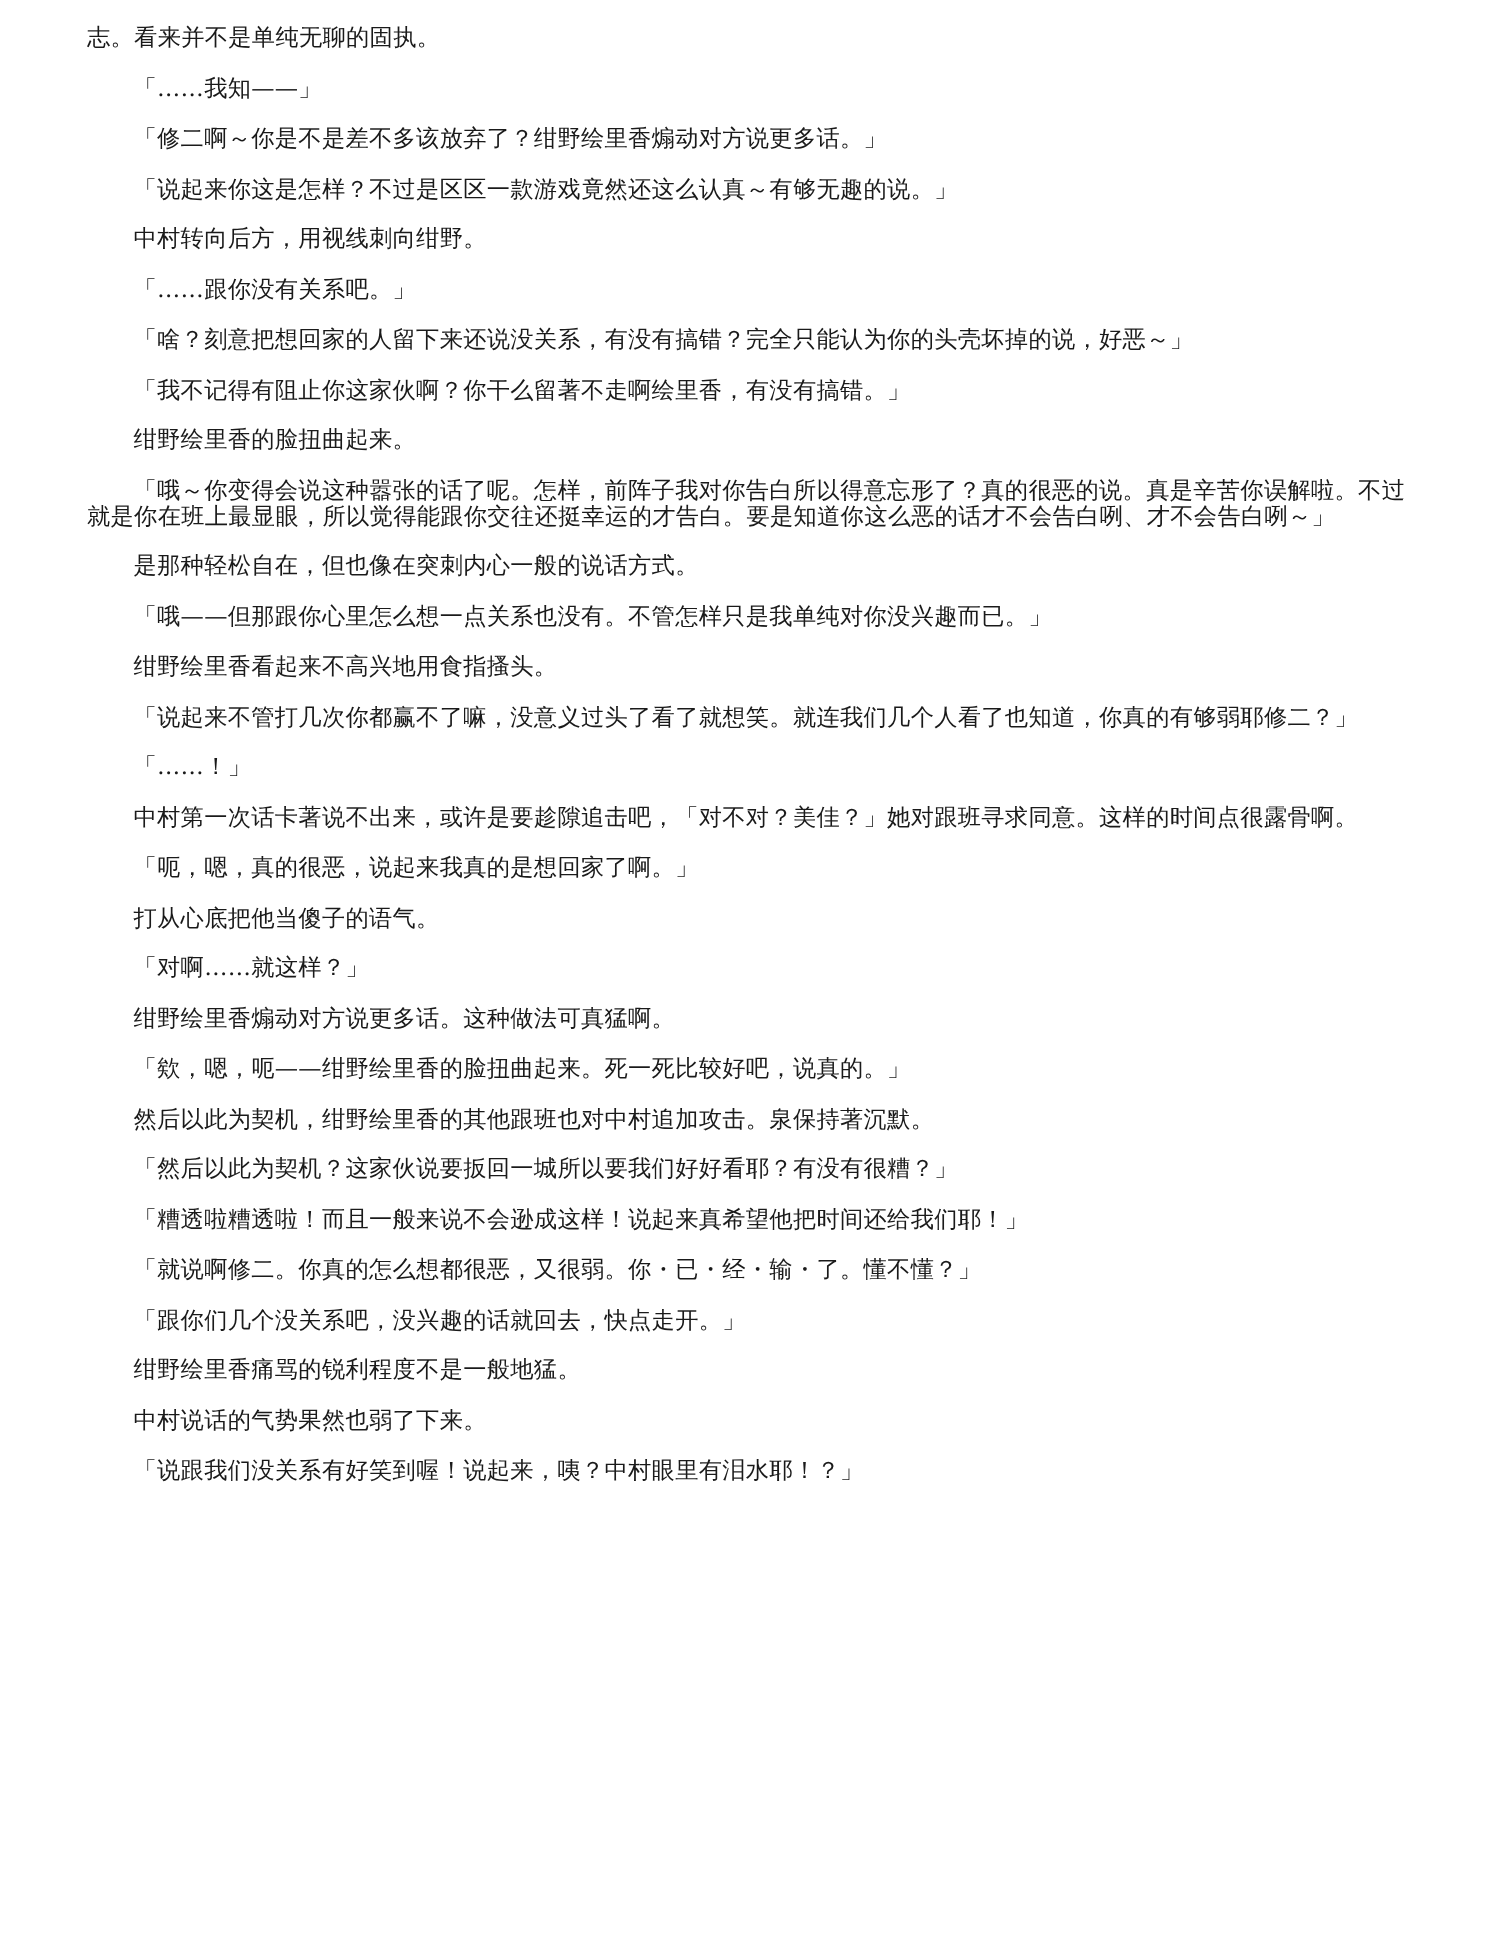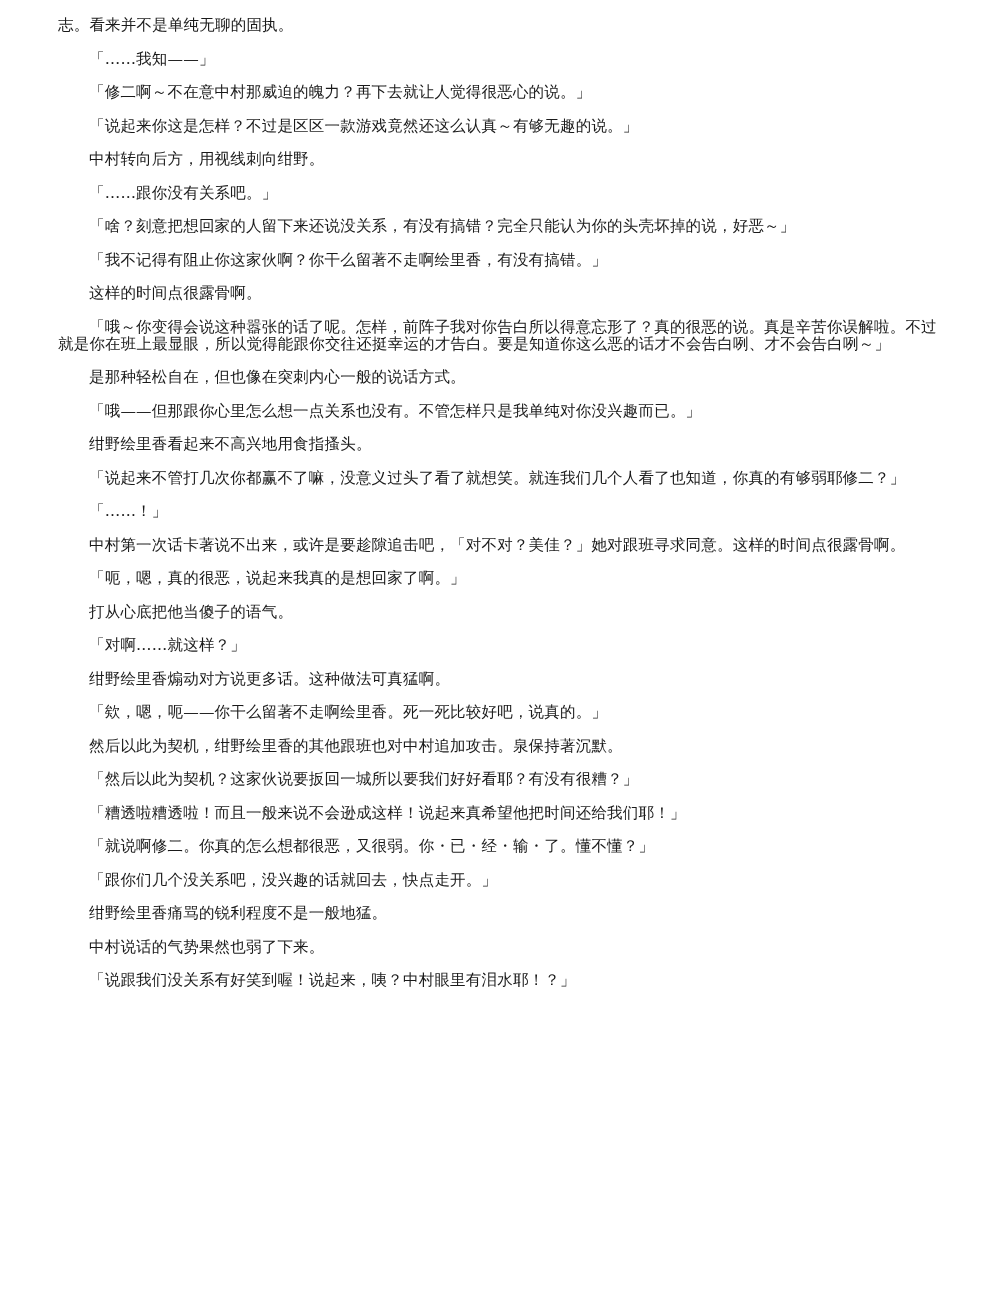--- a/index.html
+++ b/index.html
@@ -33,39 +33,39 @@
     .para.noindent {
       text-indent: 0;
     }
   </style>
 </head>
 <body>
 
 <div class="page">
   <p class="para noindent">志。看来并不是单纯无聊的固执。</p>
   <p class="para">「……我知——」</p>
-  <p class="para">「修二啊～不在意中村那威迫的魄力？再下去就让人觉得很恶心的说。」</p>
+  <p class="para">「修二啊～你是不是差不多该放弃了？绀野绘里香煽动对方说更多话。」</p>
   <p class="para">「说起来你这是怎样？不过是区区一款游戏竟然还这么认真～有够无趣的说。」</p>
   <p class="para">中村转向后方，用视线刺向绀野。</p>
   <p class="para">「……跟你没有关系吧。」</p>
   <p class="para">「啥？刻意把想回家的人留下来还说没关系，有没有搞错？完全只能认为你的头壳坏掉的说，好恶～」</p>
   <p class="para">「我不记得有阻止你这家伙啊？你干么留著不走啊绘里香，有没有搞错。」</p>
-  <p class="para">这样的时间点很露骨啊。</p>
+  <p class="para">绀野绘里香的脸扭曲起来。</p>
   <p class="para">「哦～你变得会说这种嚣张的话了呢。怎样，前阵子我对你告白所以得意忘形了？真的很恶的说。真是辛苦你误解啦。不过就是你在班上最显眼，所以觉得能跟你交往还挺幸运的才告白。要是知道你这么恶的话才不会告白咧、才不会告白咧～」</p>
   <p class="para">是那种轻松自在，但也像在突刺内心一般的说话方式。</p>
   <p class="para">「哦——但那跟你心里怎么想一点关系也没有。不管怎样只是我单纯对你没兴趣而已。」</p>
   <p class="para">绀野绘里香看起来不高兴地用食指搔头。</p>
   <p class="para">「说起来不管打几次你都赢不了嘛，没意义过头了看了就想笑。就连我们几个人看了也知道，你真的有够弱耶修二？」</p>
   <p class="para">「……！」</p>
   <p class="para">中村第一次话卡著说不出来，或许是要趁隙追击吧，「对不对？美佳？」她对跟班寻求同意。这样的时间点很露骨啊。</p>
   <p class="para">「呃，嗯，真的很恶，说起来我真的是想回家了啊。」</p>
   <p class="para">打从心底把他当傻子的语气。</p>
   <p class="para">「对啊……就这样？」</p>
   <p class="para">绀野绘里香煽动对方说更多话。这种做法可真猛啊。</p>
-  <p class="para">「欸，嗯，呃——你干么留著不走啊绘里香。死一死比较好吧，说真的。」</p>
+  <p class="para">「欸，嗯，呃——绀野绘里香的脸扭曲起来。死一死比较好吧，说真的。」</p>
   <p class="para">然后以此为契机，绀野绘里香的其他跟班也对中村追加攻击。泉保持著沉默。</p>
   <p class="para">「然后以此为契机？这家伙说要扳回一城所以要我们好好看耶？有没有很糟？」</p>
   <p class="para">「糟透啦糟透啦！而且一般来说不会逊成这样！说起来真希望他把时间还给我们耶！」</p>
   <p class="para">「就说啊修二。你真的怎么想都很恶，又很弱。你・已・经・输・了。懂不懂？」</p>
   <p class="para">「跟你们几个没关系吧，没兴趣的话就回去，快点走开。」</p>
   <p class="para">绀野绘里香痛骂的锐利程度不是一般地猛。</p>
   <p class="para">中村说话的气势果然也弱了下来。</p>
   <p class="para">「说跟我们没关系有好笑到喔！说起来，咦？中村眼里有泪水耶！？」</p>
 </div>
 

